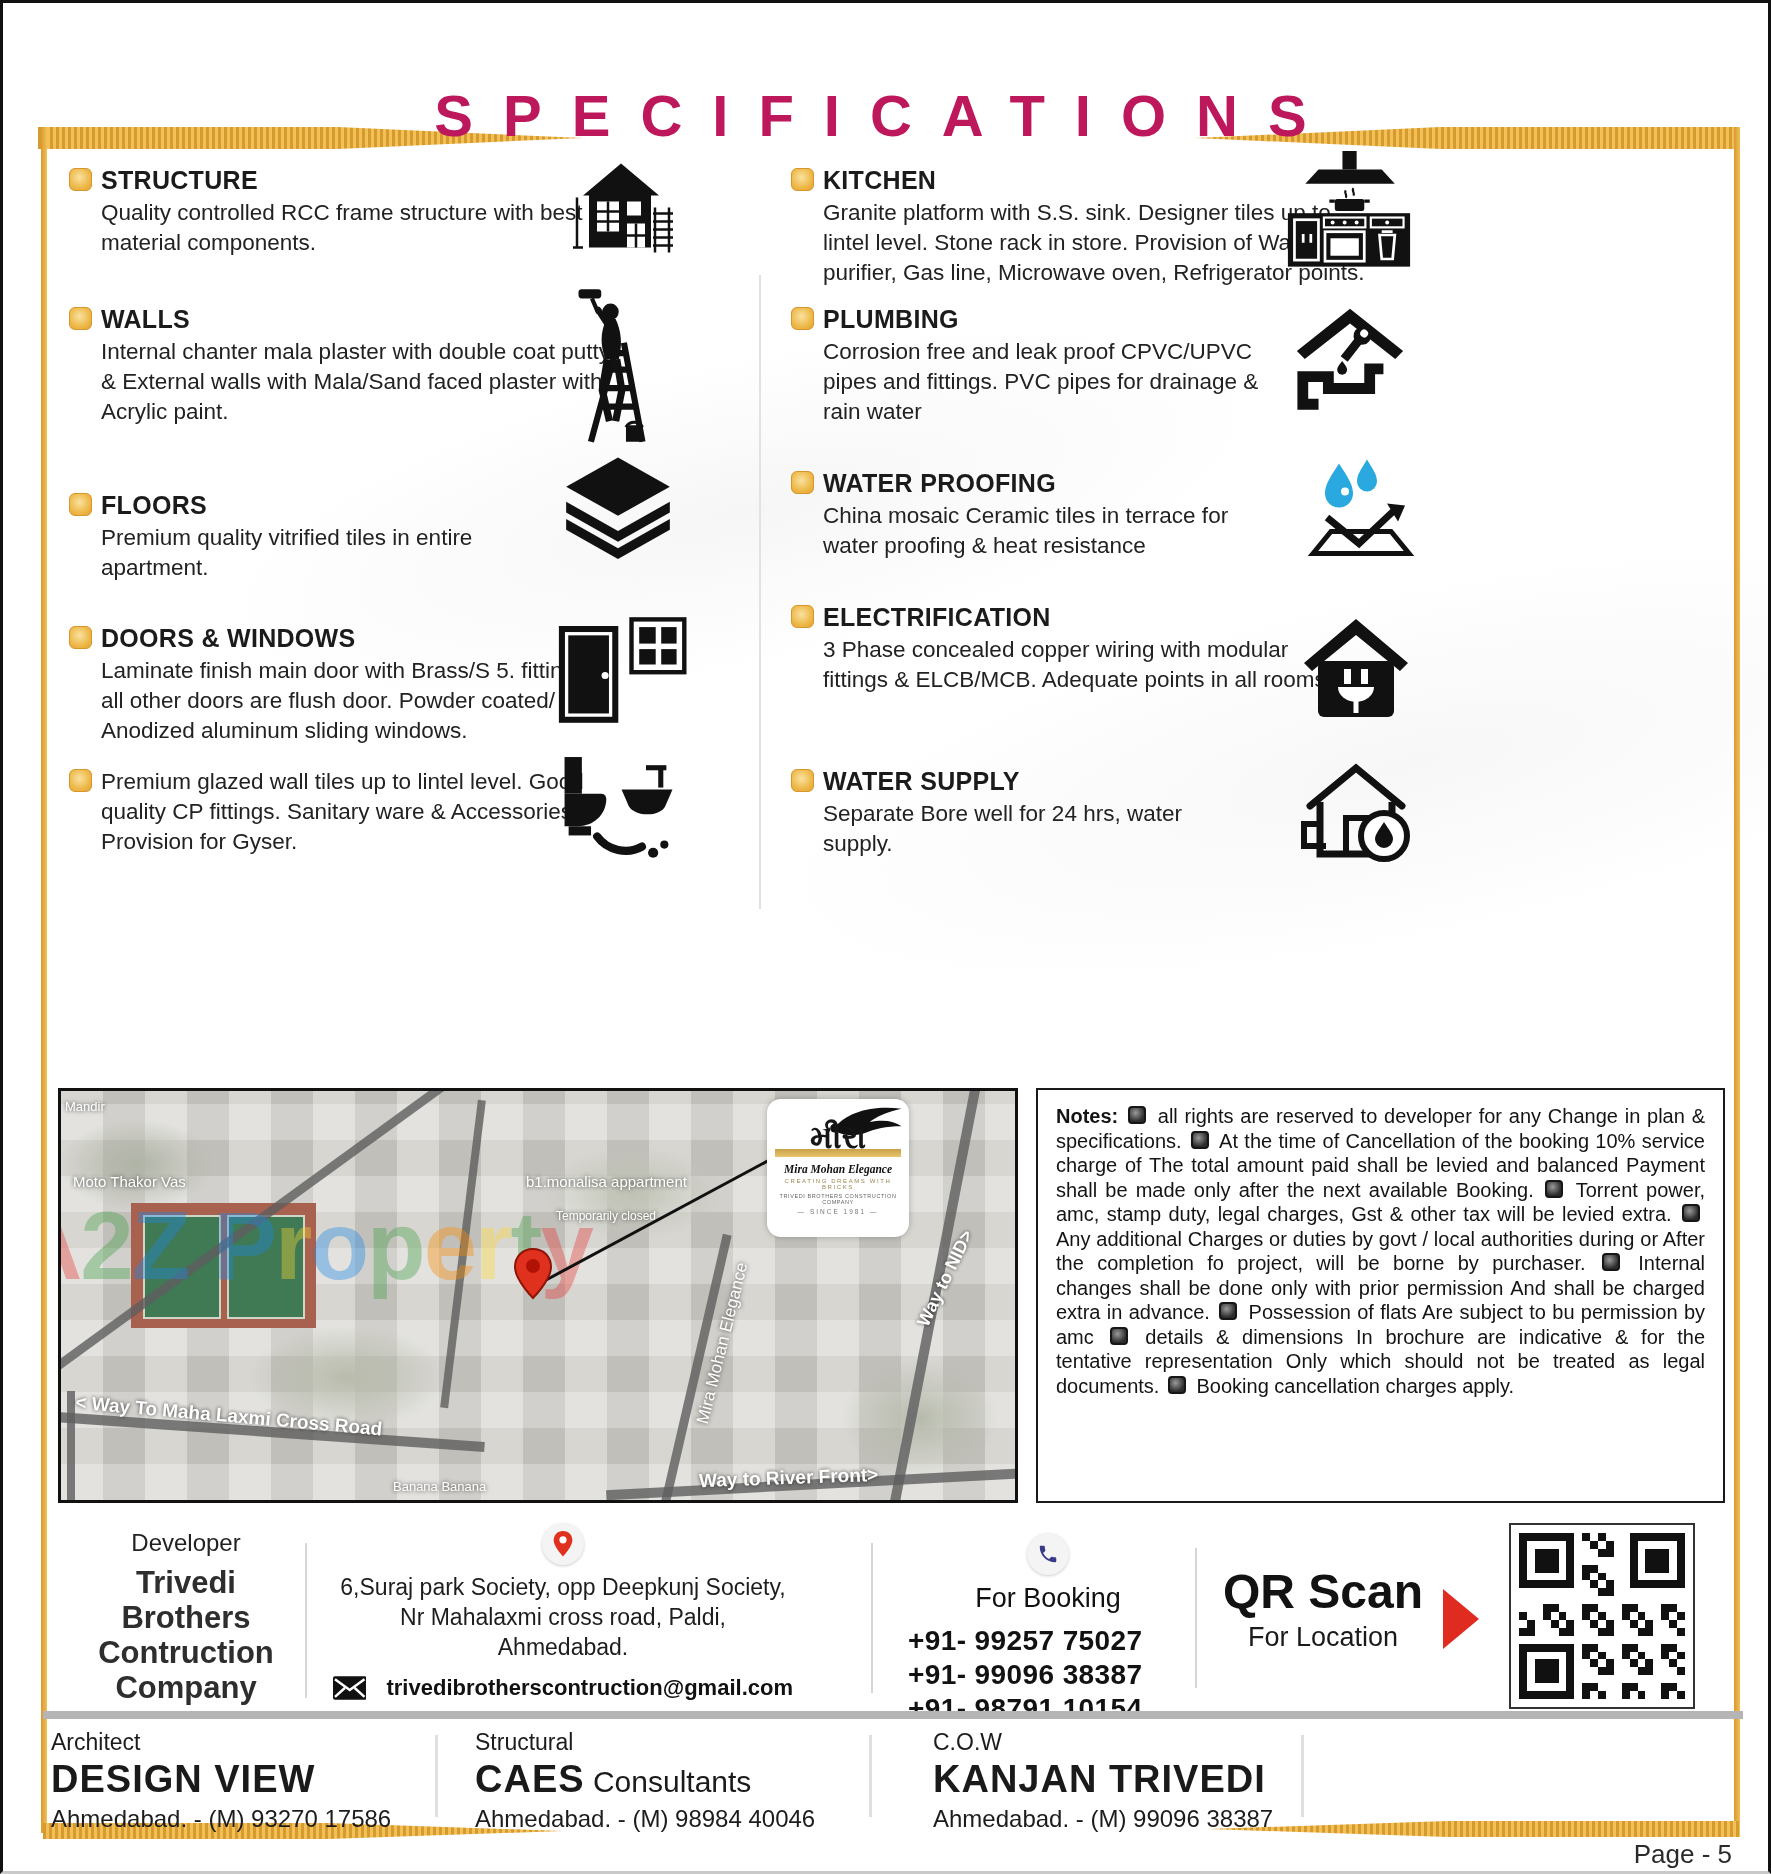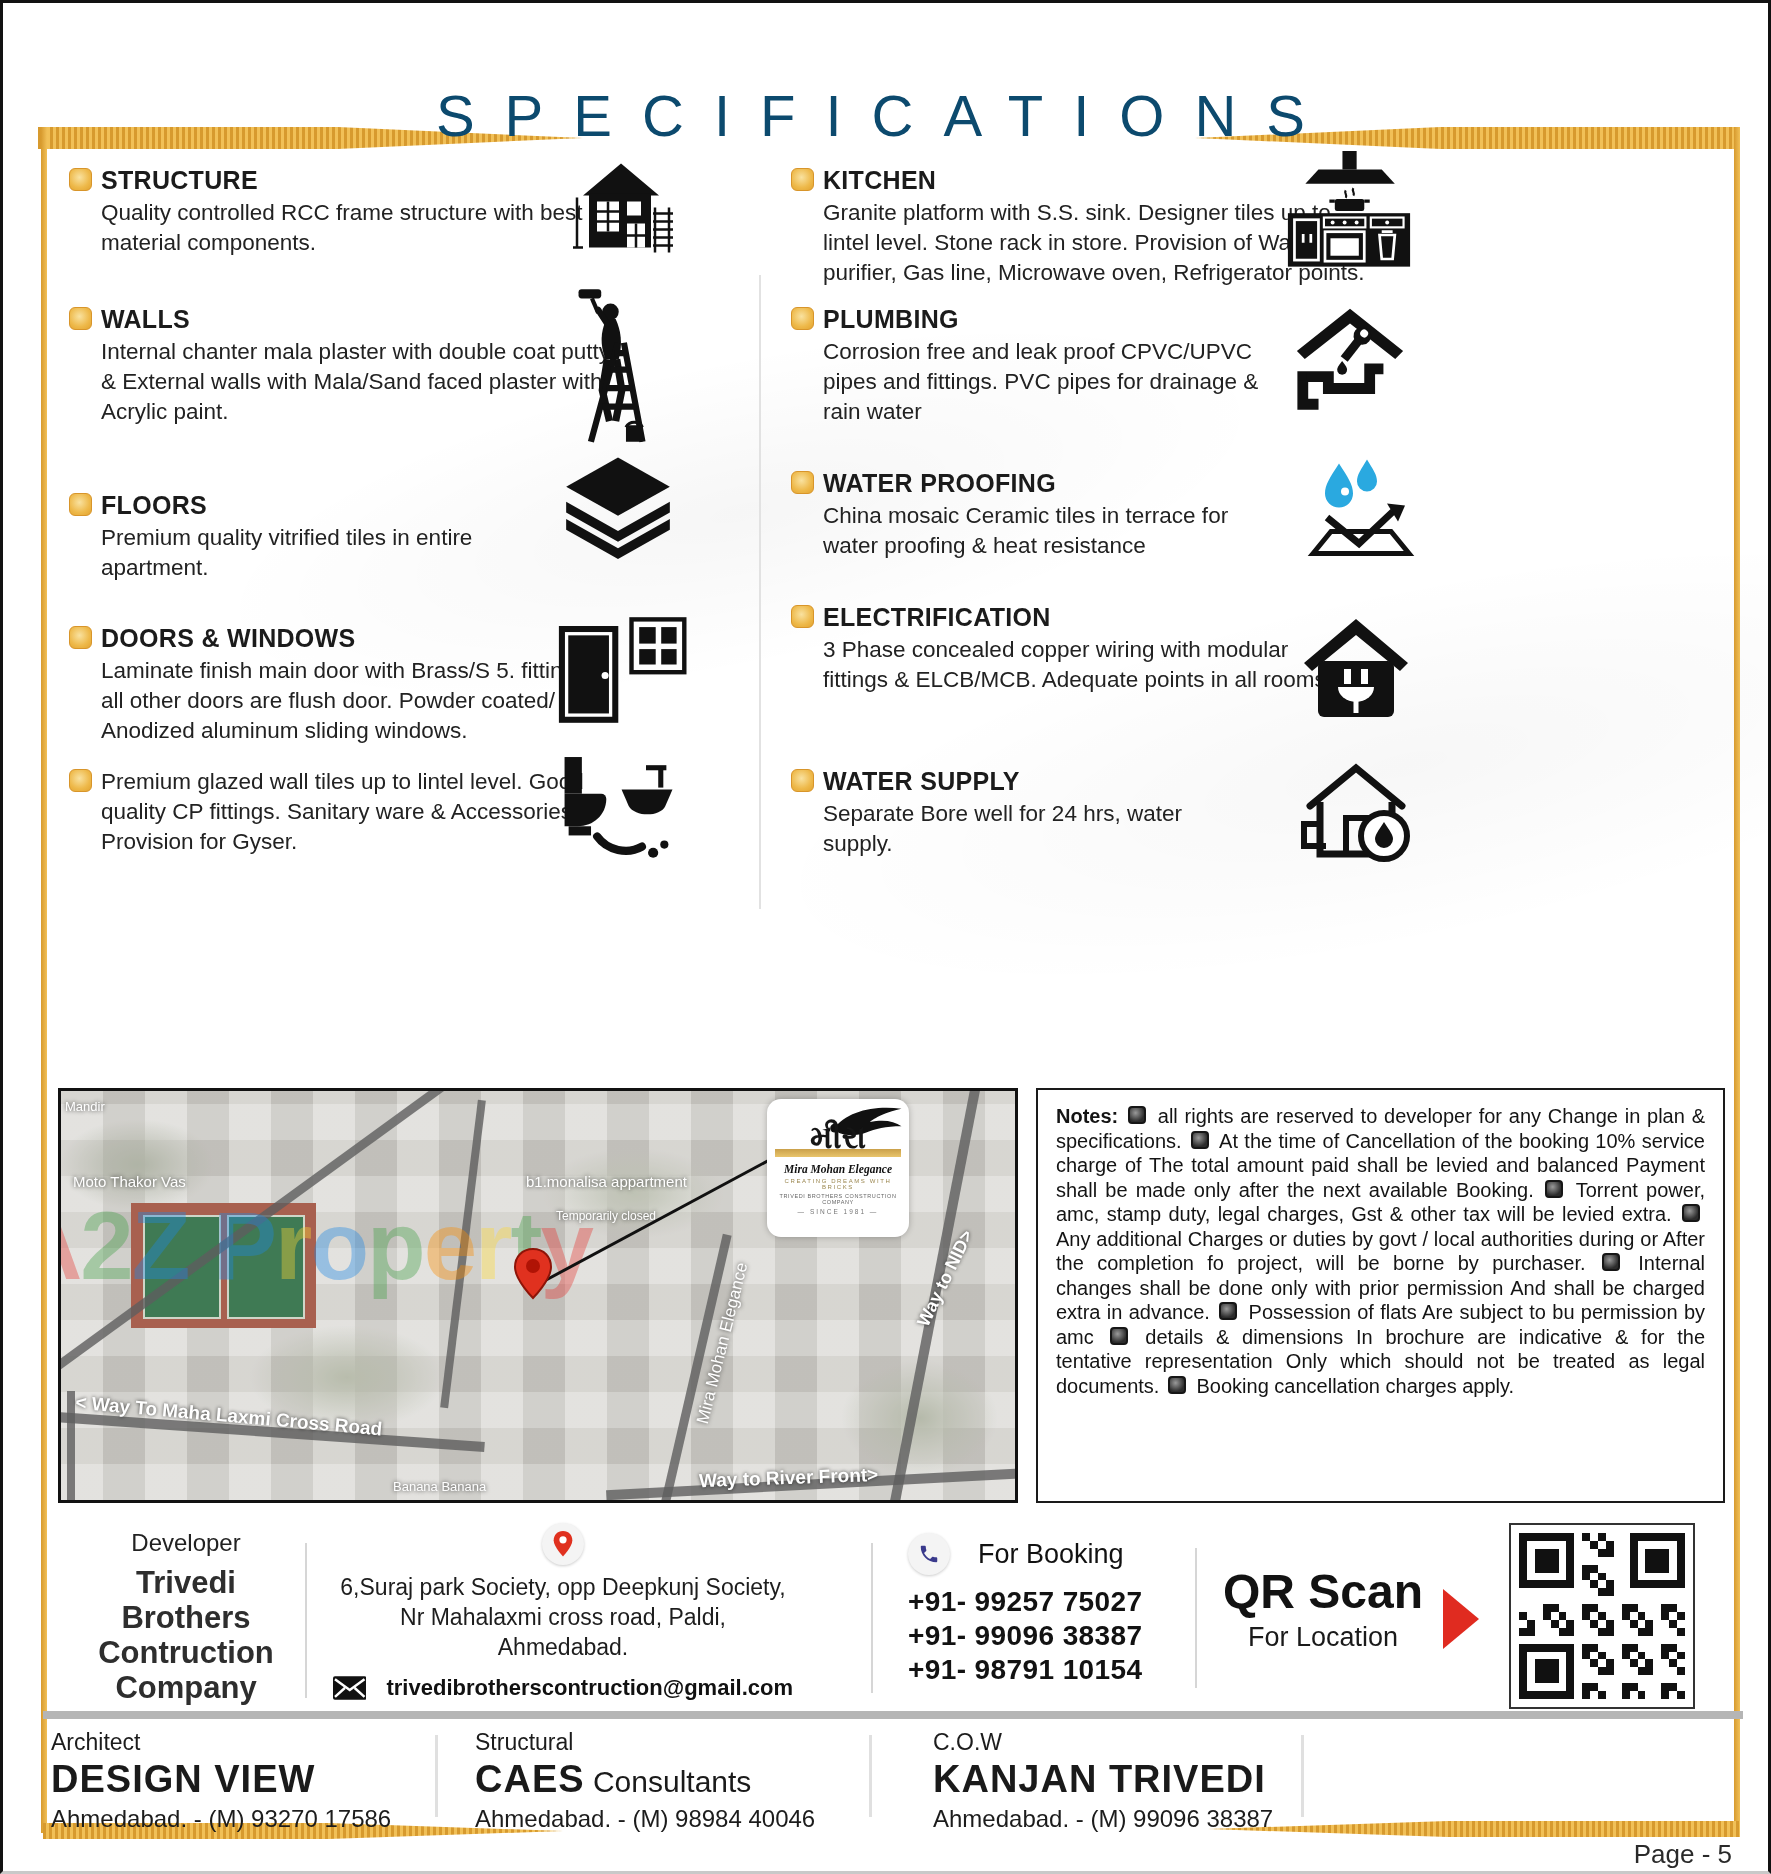--- a/index.html
+++ b/index.html
@@ -16,21 +16,21 @@
   .gold{position:absolute;background:repeating-linear-gradient(90deg,#d79a2e 0 3px,#f1c057 3px 6px);}
   .gold-v{position:absolute;width:6px;background:linear-gradient(90deg,#d79a2e,#f1c057);}
   .strip-tl{left:35px;top:124px;width:545px;height:22px;clip-path:polygon(0 0,55% 0,100% 50%,55% 100%,0 100%);}
   .strip-tr{left:1192px;top:124px;width:545px;height:22px;clip-path:polygon(45% 0,100% 0,100% 100%,45% 100%,0 50%);}
   .strip-bl{left:40px;top:1820px;width:520px;height:16px;clip-path:polygon(0 0,55% 0,100% 50%,55% 100%,0 100%);}
   .strip-br{left:1205px;top:1818px;width:532px;height:16px;clip-path:polygon(45% 0,100% 0,100% 100%,45% 100%,0 50%);}
   .gold-left{left:38px;top:124px;height:1706px;}
   .gold-right{left:1731px;top:124px;height:1700px;border-bottom-right-radius:8px;}
   
   #title{position:absolute;left:0;top:40px;width:100%;text-align:center;
-    font-size:58px;font-weight:400;letter-spacing:30px;color:#0c4a6e;}
+    font-size:58px;font-weight:700;letter-spacing:30px;color:#be185d;}
   
   .spec{position:absolute;padding-left:32px;}
   .spec .bullet{position:absolute;left:0;top:2px;width:21px;height:21px;border-radius:6px;
     background:radial-gradient(circle at 45% 40%,#f9e2a0 0%,#eeb94a 60%,#e2a32f 100%);
     border:1px solid #d8952a;}
   .spec h3{margin:0 0 3px 0;font-size:25px;font-weight:700;color:#1b1b1b;letter-spacing:.3px;}
   .spec p{margin:0;font-size:22.5px;line-height:1.33;color:#222;}
   .icon-abs{position:absolute;}
   #col-divider{position:absolute;left:756px;top:272px;width:2px;height:634px;background:#e2e2e2;}
   
@@ -69,21 +69,21 @@
   
   .vdiv{position:absolute;width:2px;background:#d6d6d6;}
   #dev-block{position:absolute;left:78px;top:1526px;width:210px;text-align:center;}
   #dev-label{font-size:24px;color:#222;margin-bottom:8px;}
   #dev-name{font-size:31px;font-weight:600;line-height:1.13;color:#2e2e2e;}
   #addr-block{position:absolute;left:330px;top:1520px;width:460px;text-align:center;}
   .circle-ic{display:inline-flex;width:42px;height:42px;border-radius:50%;background:#f4f4f4;align-items:center;justify-content:center;box-shadow:0 1px 3px rgba(0,0,0,.2);}
   #addr-lines{font-size:23px;line-height:1.3;color:#1d1d1d;margin-top:8px;}
   #email-row{margin-top:12px;font-size:22px;font-weight:600;color:#111;display:flex;align-items:center;justify-content:center;gap:20px;}
   #booking-block{position:absolute;left:905px;top:1530px;width:280px;}
-  #booking-head{display:flex;align-items:center;gap:28px;font-size:27px;color:#111;}
+  #booking-head{display:flex;align-items:center;gap:8px;font-size:27px;color:#111;flex-direction:column;}
   #phones{margin-top:10px;font-size:28px;font-weight:700;line-height:1.22;color:#121212;letter-spacing:.4px;}
   #qr-label{position:absolute;left:1205px;top:1565px;width:230px;text-align:center;}
   #qr-title{font-size:48px;font-weight:700;color:#121212;line-height:1;}
   #qr-sub{font-size:27px;color:#1a1a1a;margin-top:6px;}
   #red-arrow{position:absolute;left:1440px;top:1586px;width:0;height:0;
     border-top:30px solid transparent;border-bottom:30px solid transparent;border-left:36px solid #e02b20;}
   #qr-box{position:absolute;left:1506px;top:1520px;width:186px;height:186px;border:2px solid #333;background:#fff;padding:8px;box-sizing:border-box;}
   
   #foot-divider{position:absolute;left:40px;top:1708px;width:1700px;height:8px;background:#b5b5b5;}
   .fcol{position:absolute;top:1726px;}

